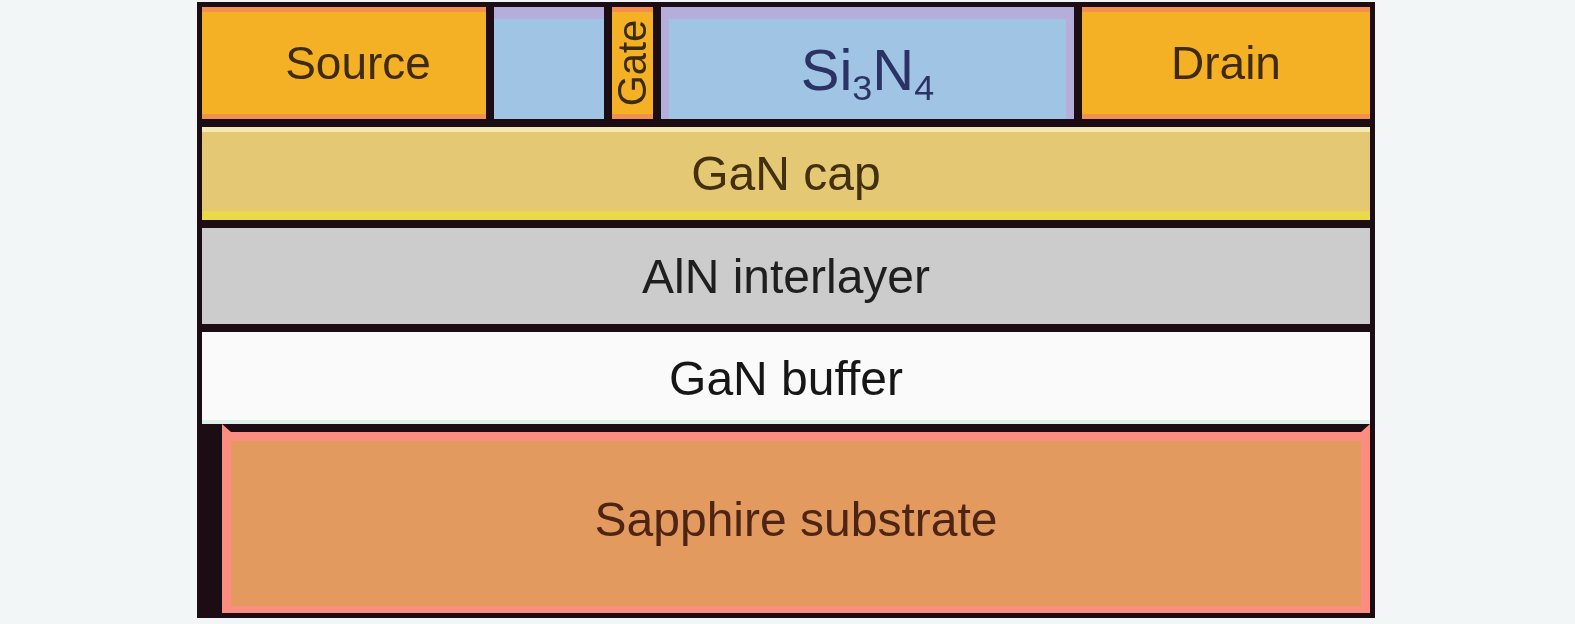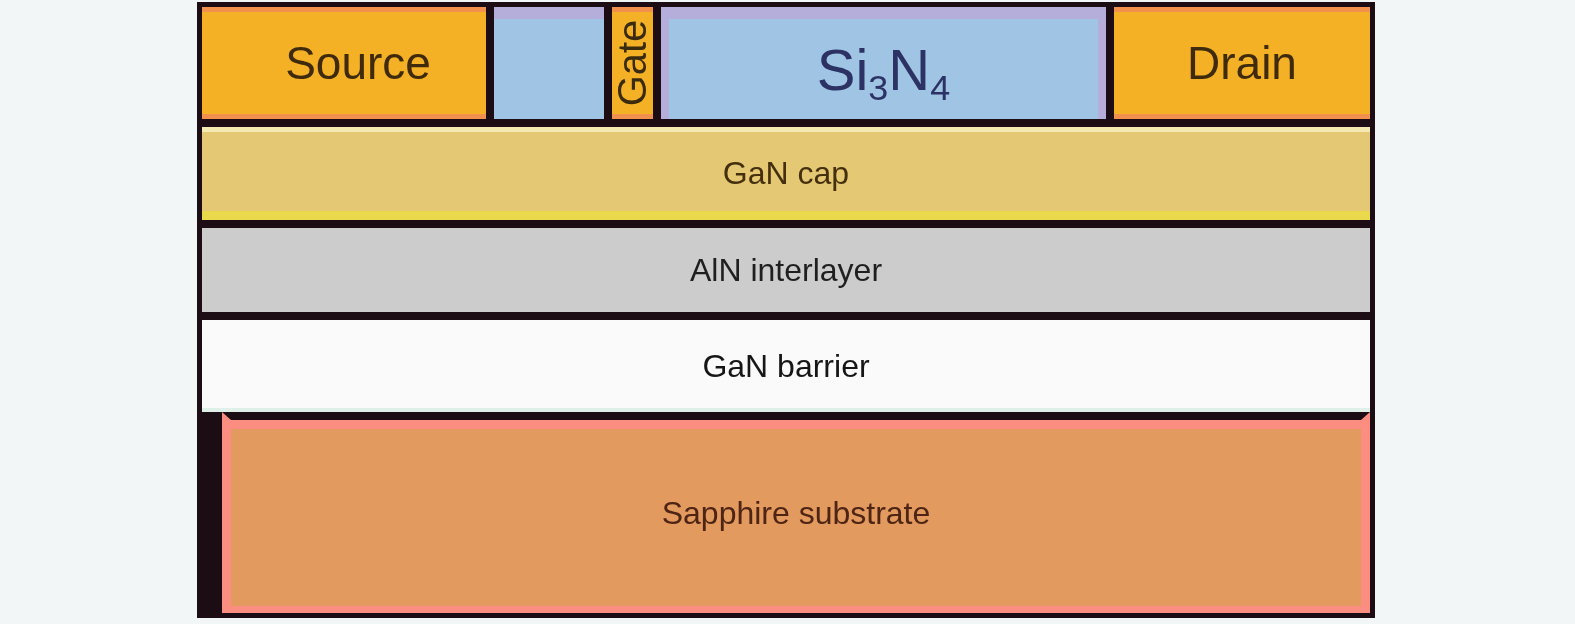--- a/index.html
+++ b/index.html
@@ -65,21 +65,21 @@
     border-right: 8px solid var(--border-dark, #1b0d13);
     overflow: visible;
   }
   .sin-main {
     flex: 1 1 auto;
     background: var(--nitride-blue, #a0c4e4);
     border-top: 12px solid var(--lavender, #b5aeda);
     border-left: 8px solid var(--lavender, #b5aeda);
     border-right: 8px solid var(--lavender, #b5aeda);
   }
-  .drain { width: 264px; border-left: 8px solid var(--border-dark, #1b0d13); }
+  .drain { width: 296px; border-left: 8px solid var(--border-dark, #1b0d13); }
 
   .contact-label {
     font-size: 46px;
     color: #3f2b0c;
     white-space: nowrap;
   }
   .gate-label {
     display: block;
     transform: rotate(-90deg);
     transform-origin: center center;
@@ -110,42 +110,42 @@
   .algan {
     height: 98px; 
     background: var(--algan-pink, #ffb3a2);
     border-left: 8px solid var(--algan-tan, #e9c6a4);
     border-right: 8px solid var(--algan-tan, #e9c6a4);
     border-bottom: 12px solid var(--algan-tan, #e9c6a4);
     box-shadow: inset 0 12px 0 var(--algan-tan, #e9c6a4);
     color: #45261a;
   }
   .aln {
-    height: 92px; 
+    height: 104px; 
     background: var(--aln-gray, #cccccc);
     color: #1f1f1f;
   }
   .buffer {
     height: 100px; 
     background: var(--buffer-white, #fafafa);
     box-shadow: inset 0 -4px 0 #dff0e8;
     color: #161616;
   }
   .sapphire {
     flex: 1 1 auto;
     background: var(--sapphire-orange, #e29a5f);
     border-left: 9px solid var(--sapphire-pink, #fb8e80);
     border-right: 9px solid var(--sapphire-pink, #fb8e80);
     border-bottom: 7px solid var(--sapphire-pink, #fb8e80);
     box-shadow: inset 0 9px 0 var(--sapphire-pink, #fb8e80);
     color: #4e2414;
     margin-left: 20px;
   }
   .layer-label {
-    font-size: 32px;
+    font-size: 48px;
     white-space: nowrap;
   }
 </style>
 </head>
 <body>
 
 <div class="stage">
   <div class="device">
 
     <div class="row electrodes">
@@ -164,20 +164,20 @@
       </div>
     </div>
 
     <div class="layer gan-cap">
       <span class="layer-label">GaN cap</span>
     </div>
     <div class="layer aln">
       <span class="layer-label">AlN interlayer</span>
     </div>
     <div class="layer buffer">
-      <span class="layer-label">GaN barrier</span>
+      <span class="layer-label">GaN buffer</span>
     </div>
     <div class="layer sapphire">
       <span class="layer-label">Sapphire substrate</span>
     </div>
 
   </div>
 </div>
 
 </body></html>

